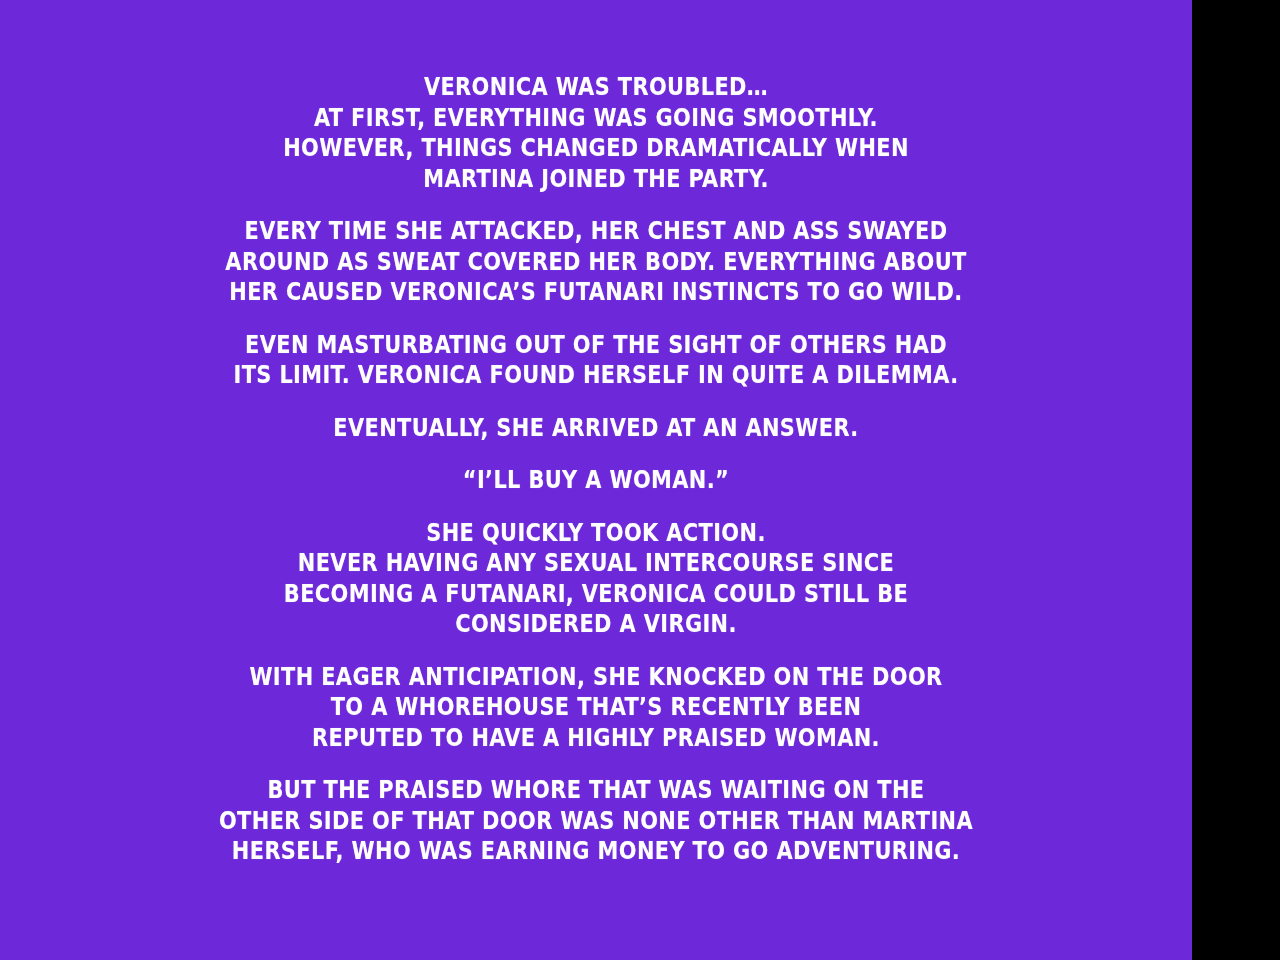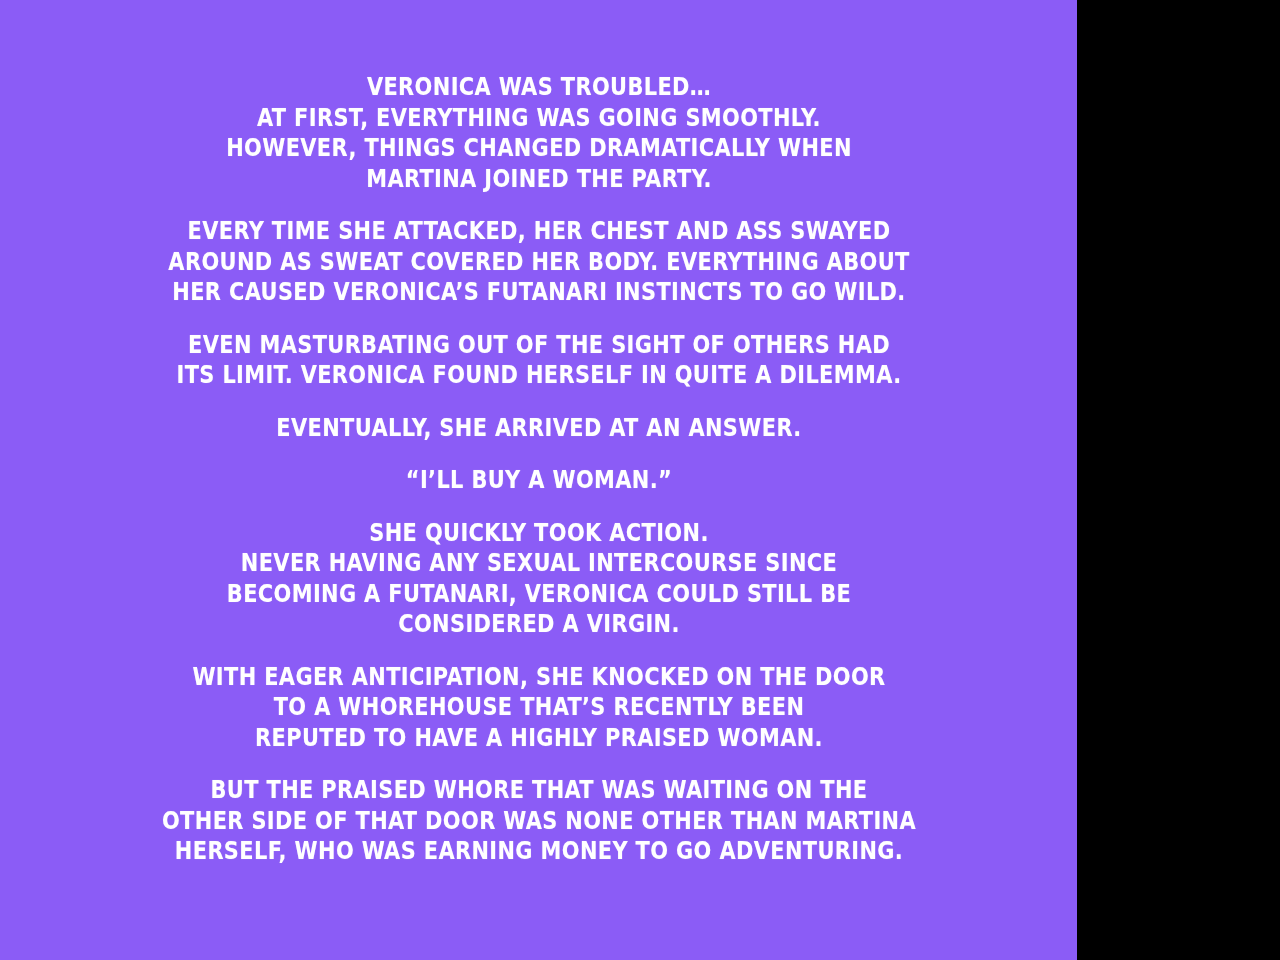--- a/index.html
+++ b/index.html
@@ -8,23 +8,23 @@
     background: #000000;
   }
   body {
     width: 1280px;
     height: 960px;
     overflow: hidden;
     font-family: "DejaVu Sans Condensed", "Liberation Sans Narrow", "Liberation Sans", sans-serif;
   }
   .page {
     position: relative;
-    width: 1077px;
+    width: 1192px;
     height: 960px;
-    background: #8b5cf6;
+    background: #6d28d9;
     display: flex;
     flex-direction: column;
     align-items: center;
   }
   .narration {
     width: 1000px;
     margin-top: 72px;
     display: flex;
     flex-direction: column;
     align-items: center;

